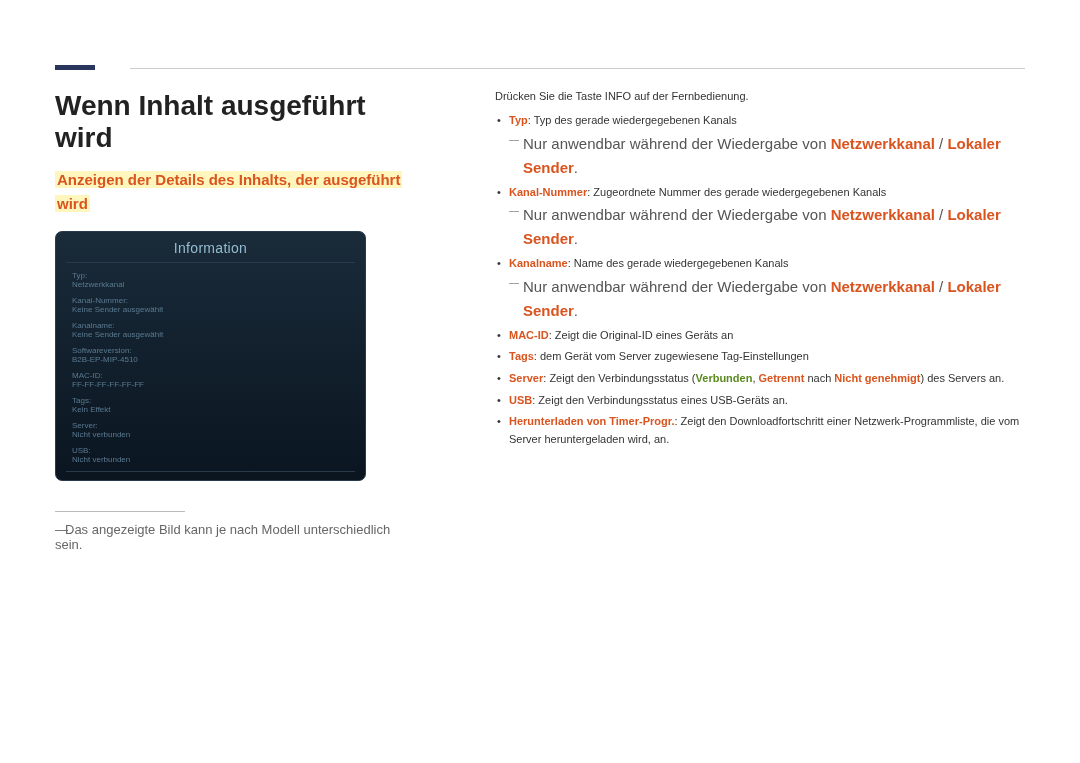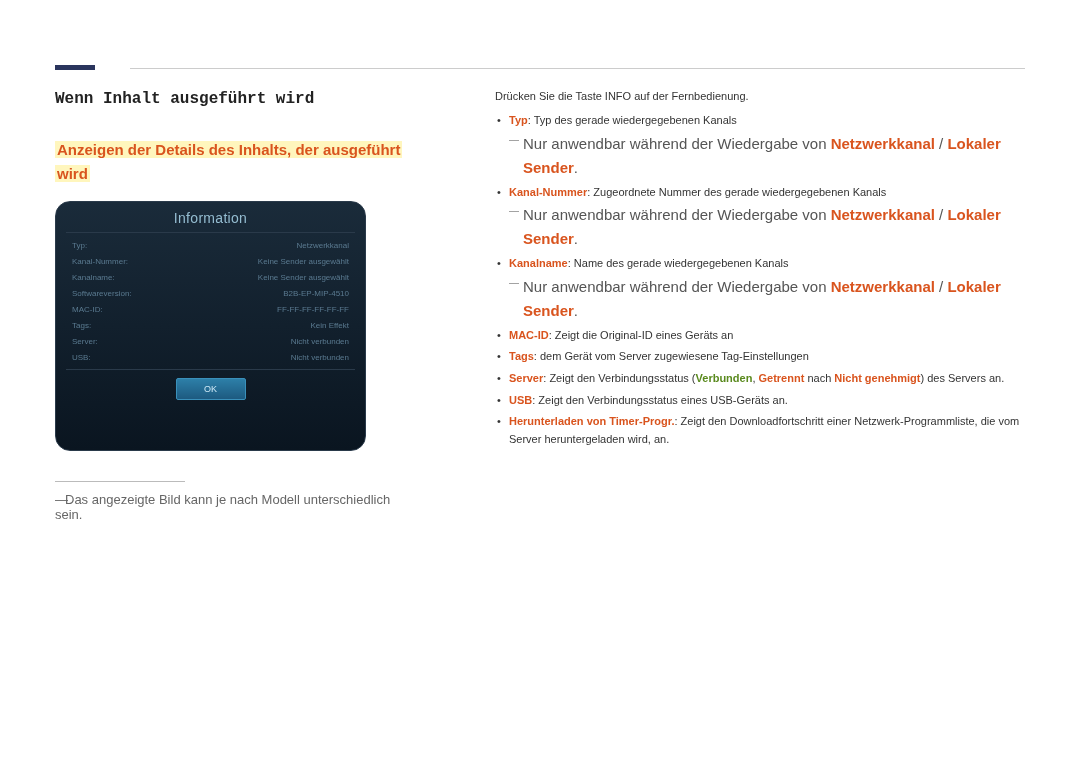--- a/index.html
+++ b/index.html
@@ -3,27 +3,27 @@
 <meta charset="utf-8">
 <style>
   * { margin:0; padding:0; box-sizing:border-box; }
   body { width:1080px; height:763px; background:#fff; font-family:Arial,Helvetica,sans-serif; color:#222; position:relative; }
   .page { padding:50px 55px 0 55px; }
   .topbar { position:absolute; top:65px; left:55px; width:40px; height:5px; background:#2a355d; }
   .toprule { position:absolute; top:68px; left:130px; right:55px; height:1px; background:#ccc; }
   .content { display:flex; margin-top:40px; }
   .leftcol { width:360px; flex-shrink:0; }
   .rightcol { flex:1; padding-left:80px; }
-  h1 { font-size:16px; font-weight:bold; color:#222; margin-bottom:30px;font-family:Liberation Mono, monospace; }
+  h1 { font-size:28px; font-weight:bold; color:#222; margin-bottom:14px; }
   h2 { font-size:15px; font-weight:bold; color:#d9541e; background:#fff6bd; display:inline; padding:0 2px; line-height:1.6; box-decoration-break:clone; -webkit-box-decoration-break:clone; }
   .h2wrap { margin-bottom:15px; max-width:400px; }
-  .info-panel { width:311px; height:250px; background:linear-gradient(180deg,#1a2b3a 0,#0a1520 100%); border:1px solid #2a3a4a; border-radius:15px; position:relative; overflow:hidden; }
+  .info-panel { width:311px; height:250px; background:linear-gradient(180deg,#1a2b3a 0,#0a1520 100%); border:1px solid #2a3a4a; border-radius:7px; position:relative; overflow:hidden; }
   .info-title { text-align:center; color:#94bcd0; font-size:14px; padding:8px 0 6px 0; font-weight:300; letter-spacing:0.3px; }
   .info-inner { margin:0 10px 8px 10px; border-top:1px solid #2a3a4a; border-bottom:1px solid #2a3a4a; padding:4px 4px; }
-  .info-row { display:flex; justify-content:space-between; font-size:8px; color:#5a7a90; padding:3.5px 2px; }
+  .info-row { display:flex; justify-content:space-between; font-size:8px; color:#5a7a90; padding:3.5px 2px;flex-direction:column; }
   .info-row .v { color:#5a7a90; }
   .okbtn { display:block; margin:6px auto 0 auto; width:70px; height:22px; background:linear-gradient(180deg,#2d7fa8,#1d5a80); border:1px solid #3a90ba; border-radius:2px; color:#cde8f5; font-size:9px; text-align:center; line-height:20px; }
   .hr-small { width:130px; height:1px; background:#bbb; margin:30px 0 10px 0; }
   .footnote { font-size:13px; color:#666; }
   .footnote .dash { display:inline-block; width:10px; }
   .intro { font-size:11px; color:#333; margin-bottom:10px; }
   .intro strong { font-weight:normal; }
   ul.desc { list-style:none; font-size:11px; color:#333; line-height:1.6; }
   ul.desc > li { position:relative; padding-left:14px; margin-bottom:4px; }
   ul.desc > li::before { content:"•"; position:absolute; left:2px; top:0; color:#333; }

